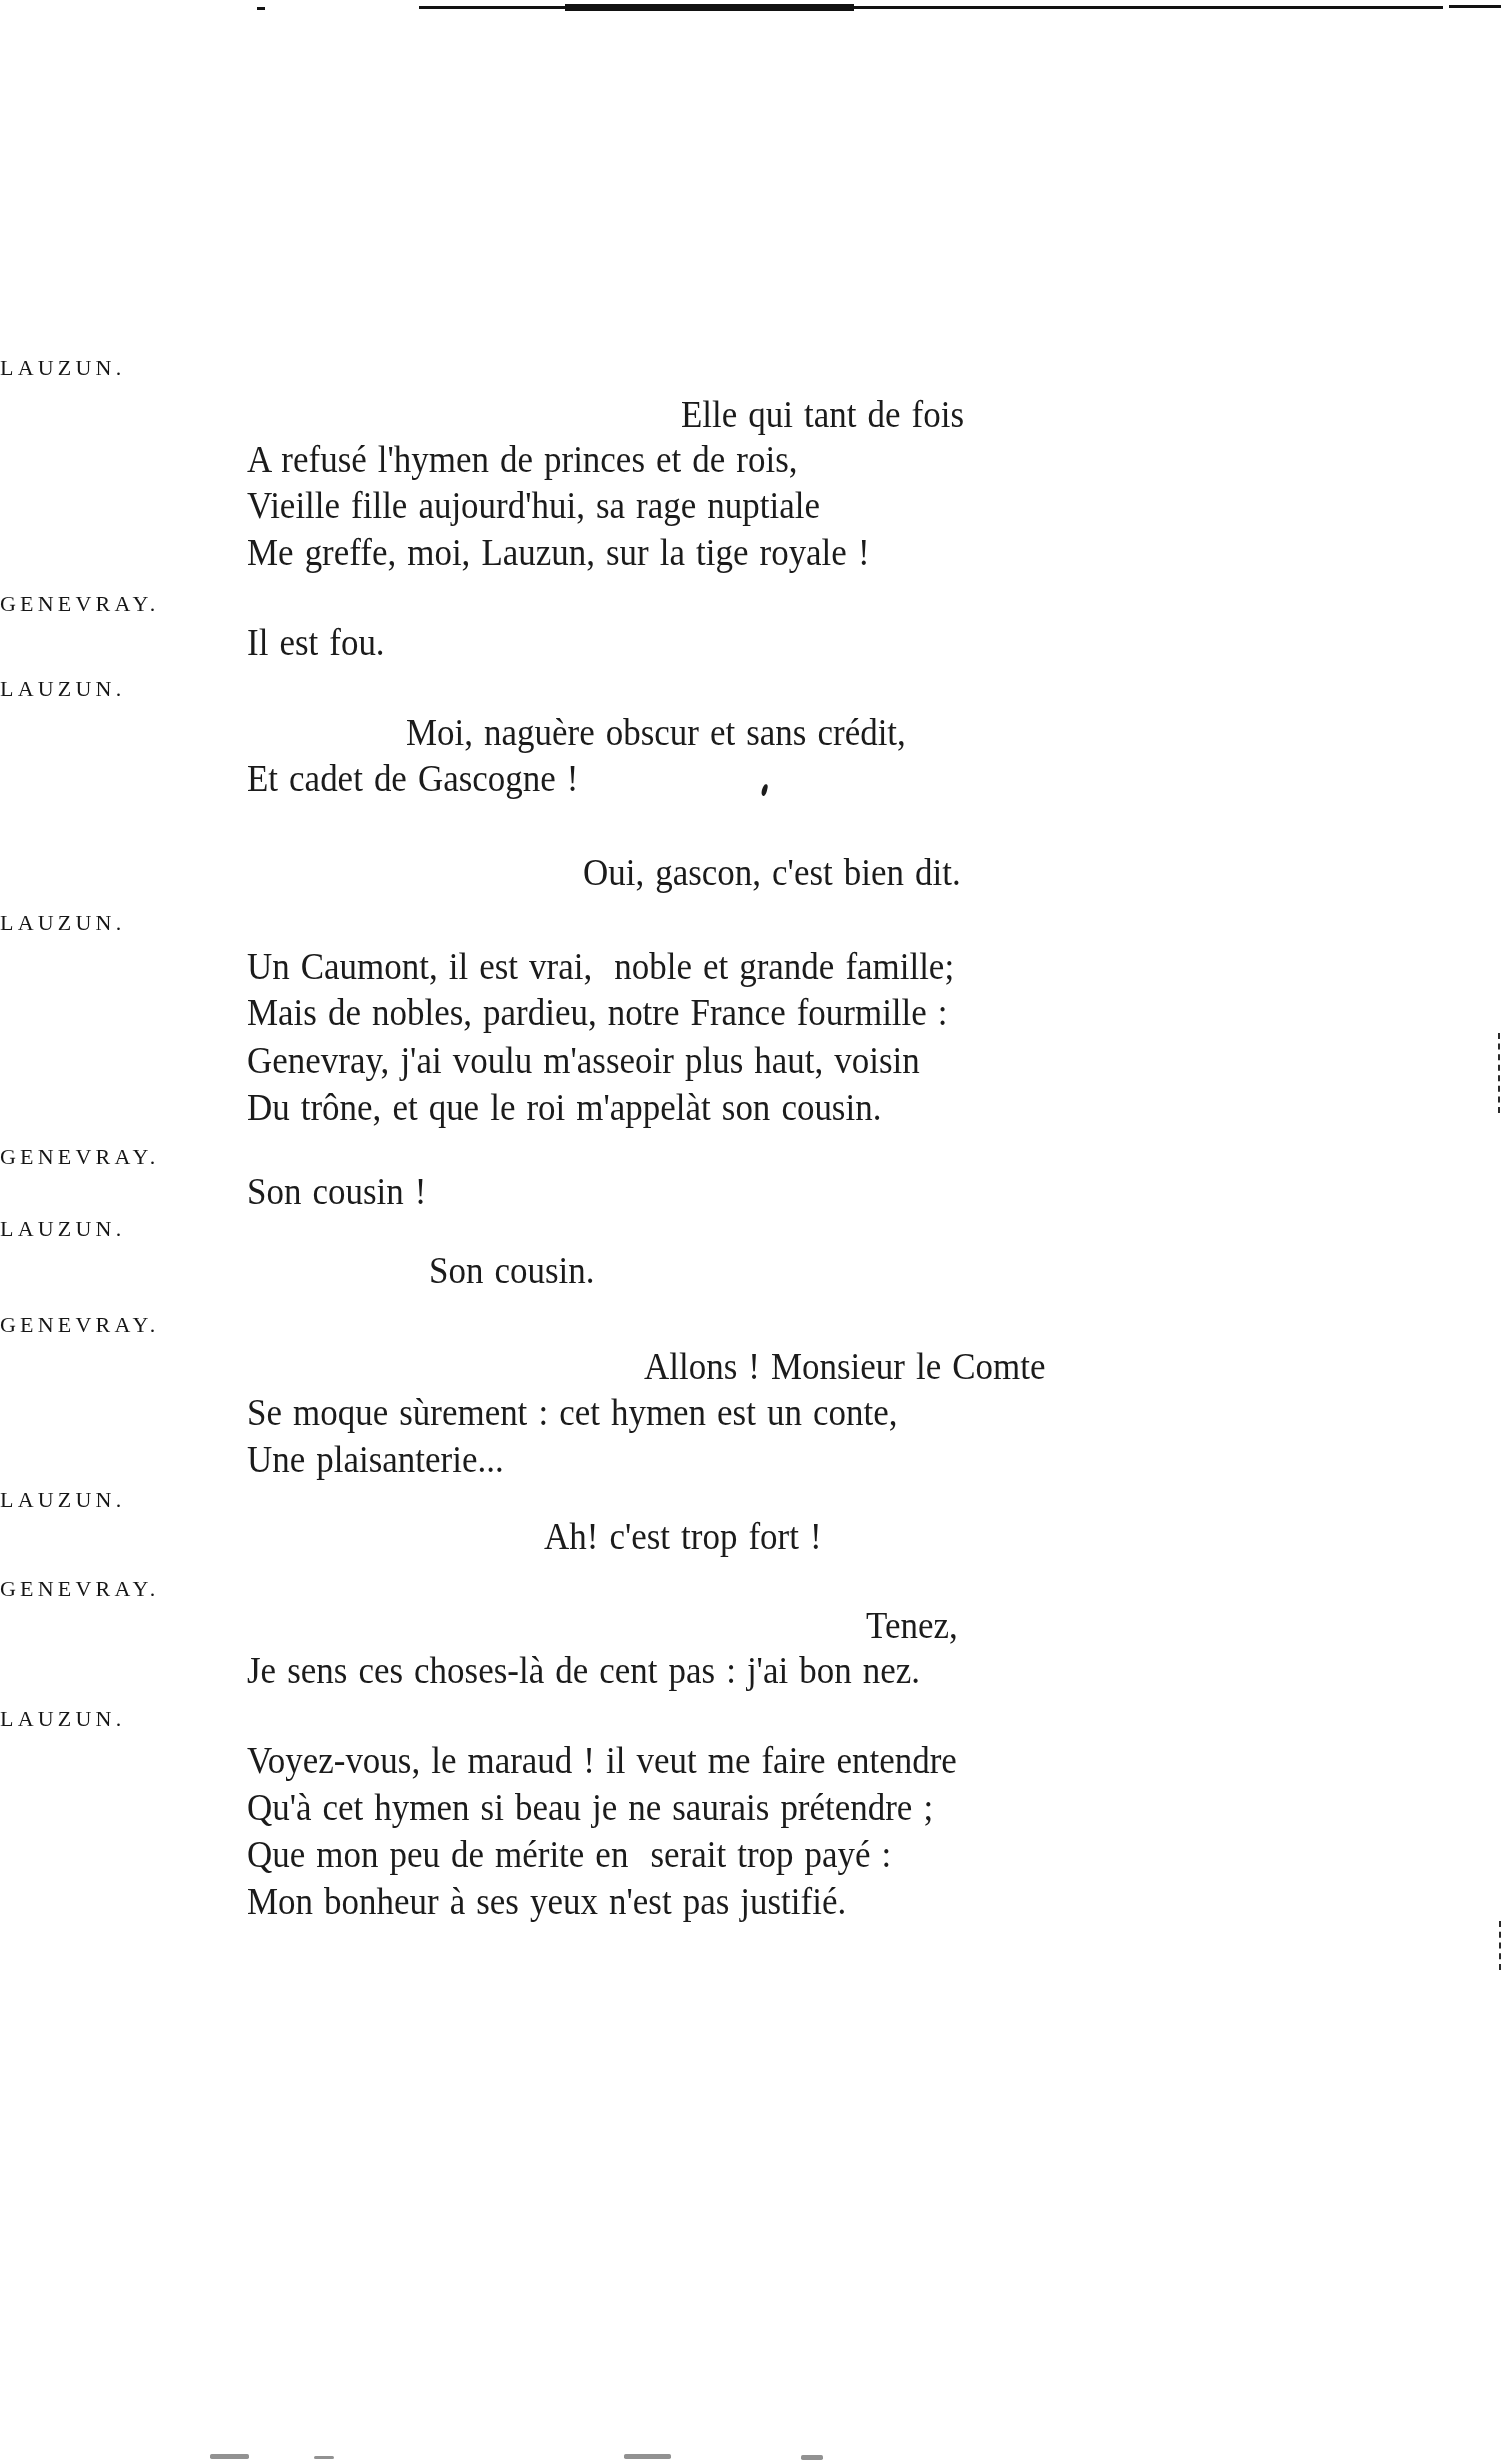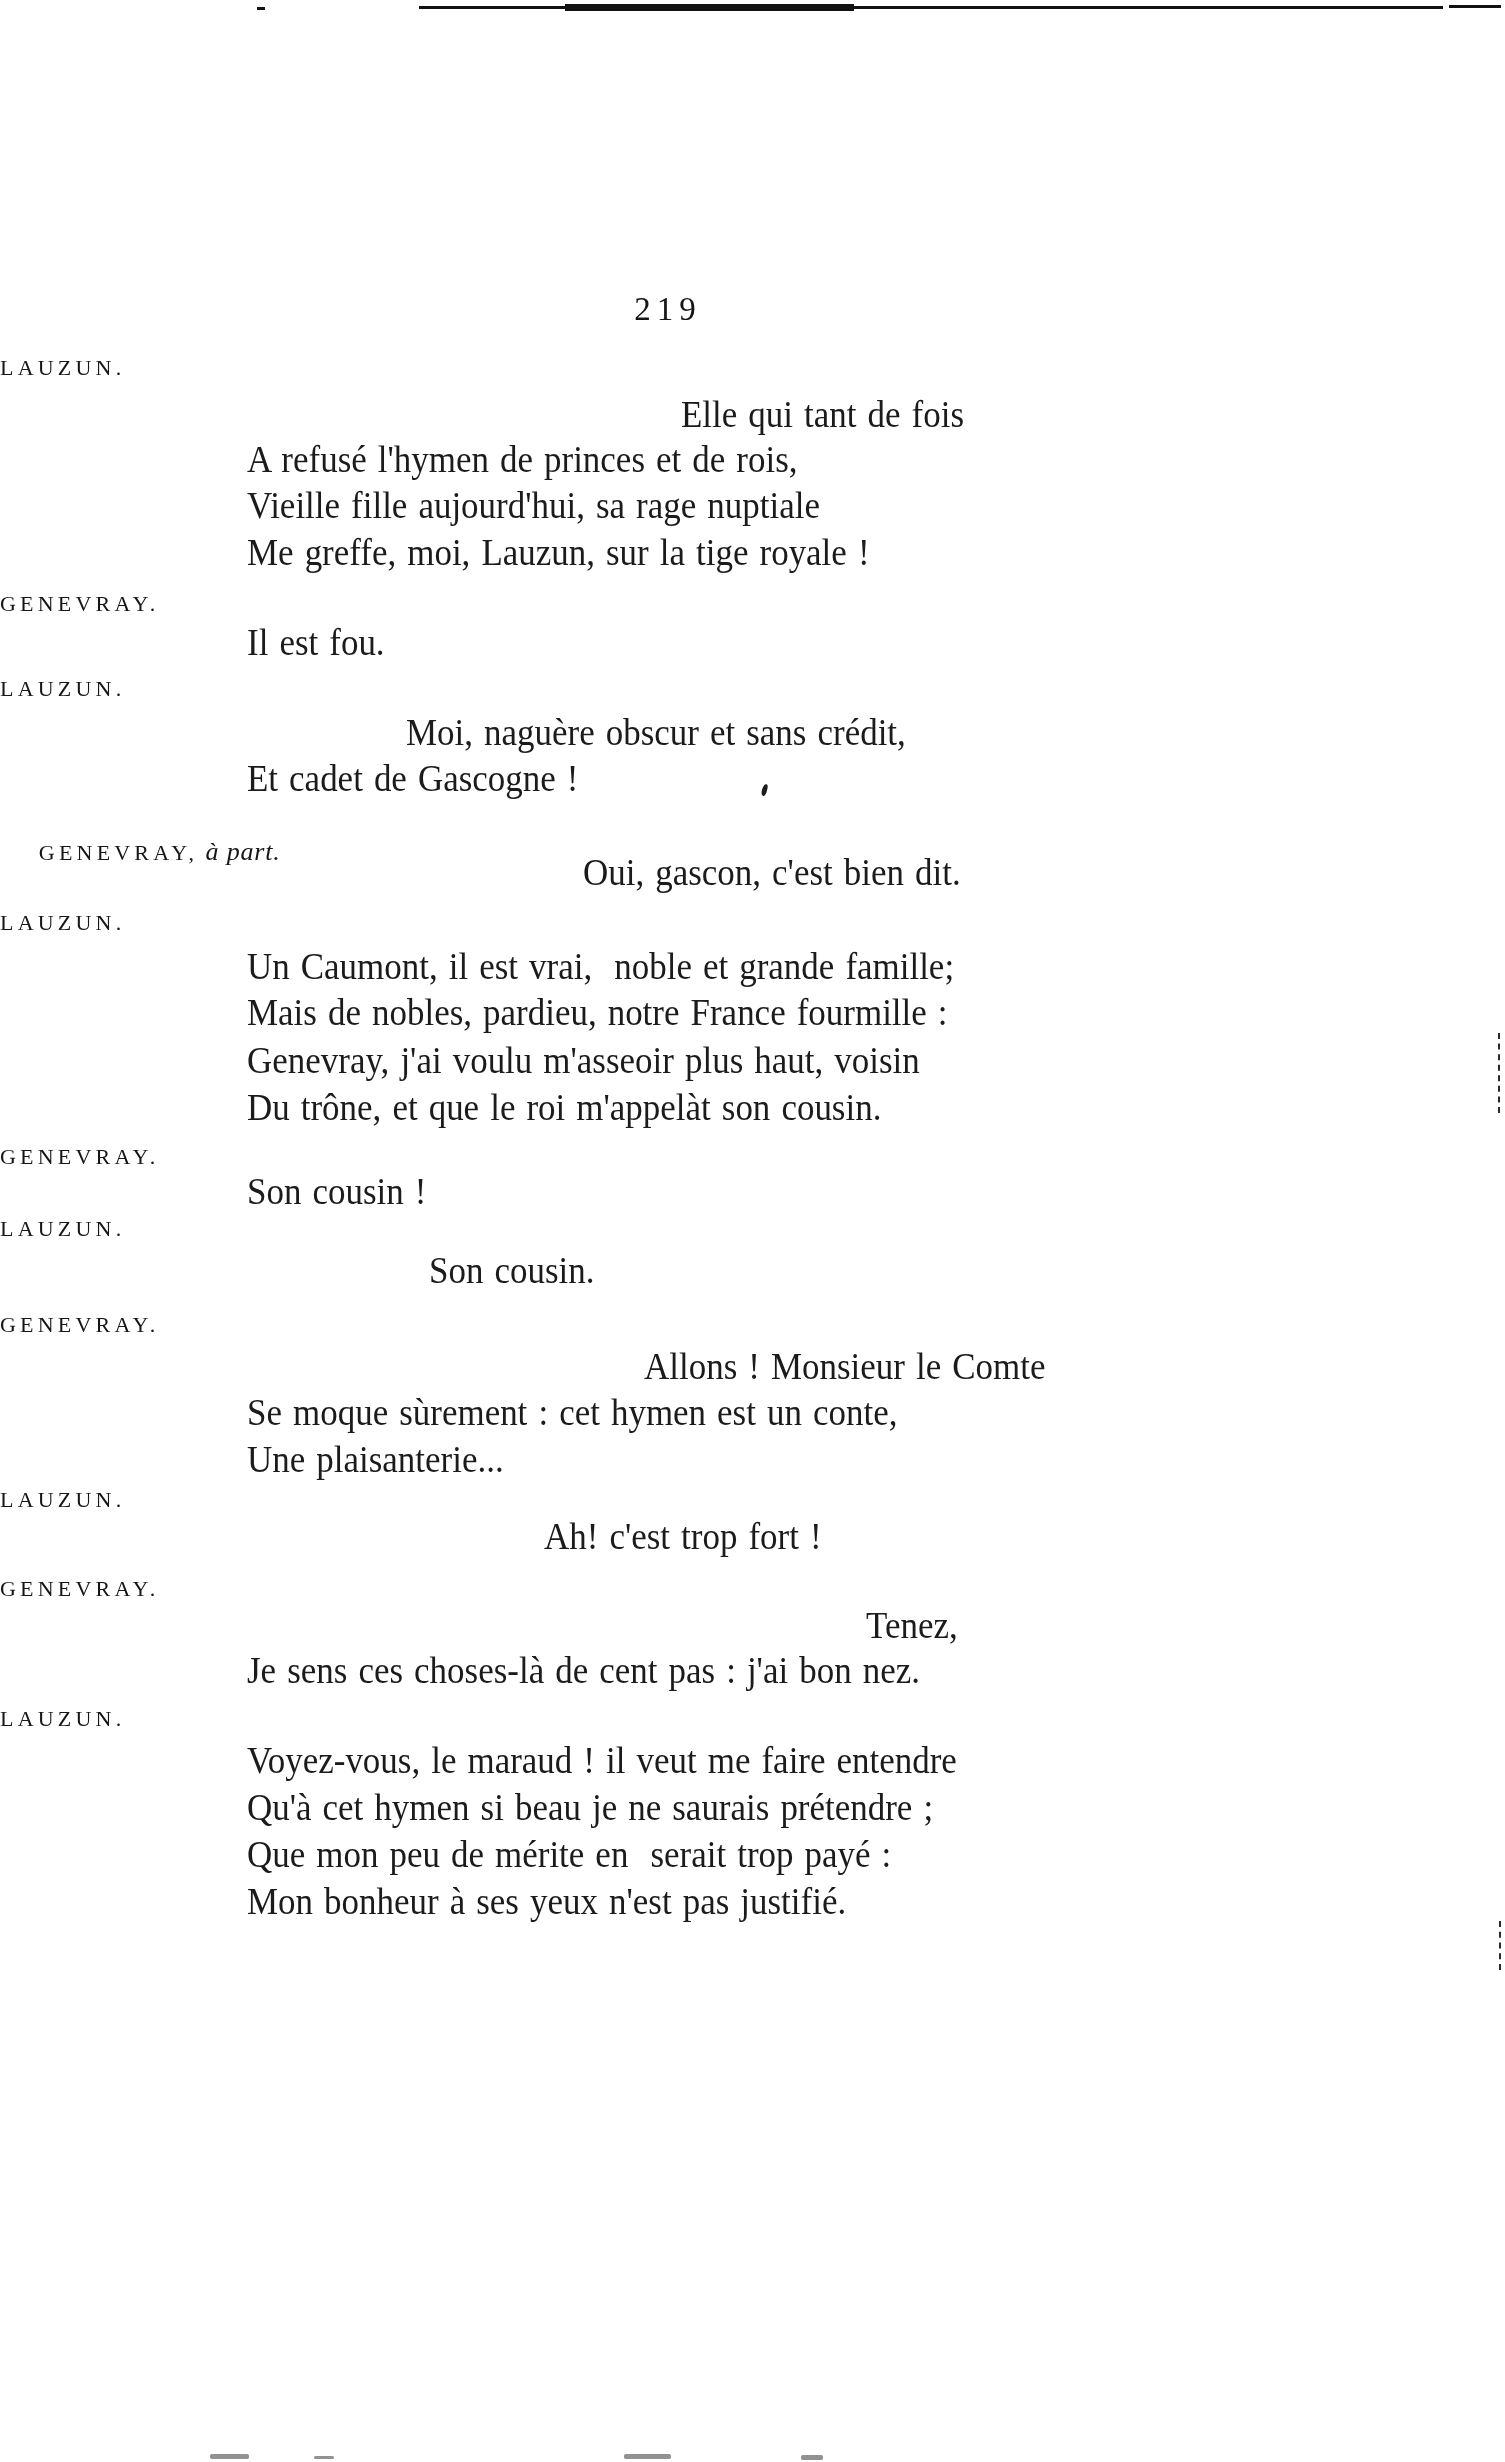--- a/index.html
+++ b/index.html
@@ -45,40 +45,36 @@
 </head>
 <body>
 
 <div id="page">
 
   <div class="art" style="left:419px;top:6px;width:1024px;height:3.4px;"></div>
   <div class="art" style="left:565px;top:4.2px;width:289px;height:6.8px;"></div>
   <div class="art" style="left:257px;top:6.8px;width:7.6px;height:3.4px;"></div>
   <div class="art" style="left:1449px;top:5px;width:52px;height:2.5px;"></div>
 
-  <div class="line pagenum" style="top:293px;">219</div>
 
   <div class="line speaker" style="top:357px;">LAUZUN.</div>
   <div class="line verse" style="left:681px;top:395px;">Elle qui tant de fois</div>
   <div class="line verse" style="left:247px;top:440px;">A refusé l'hymen de princes et de rois,</div>
   <div class="line verse" style="left:247px;top:486px;">Vieille fille aujourd'hui, sa rage nuptiale</div>
   <div class="line verse" style="left:247px;top:533px;">Me greffe, moi, Lauzun, sur la tige royale !</div>
 
   <div class="line speaker" style="top:593px;">GENEVRAY.</div>
   <div class="line verse" style="left:247px;top:623px;">Il est fou.</div>
 
   <div class="line speaker" style="top:678px;">LAUZUN.</div>
   <div class="line verse" style="left:406px;top:713px;">Moi, naguère obscur et sans crédit,</div>
   <div class="line verse" style="left:247px;top:759px;">Et cadet de Gascogne !</div>
 
   <div class="speck-comma" style="left:762px;top:784px;"></div>
 
-  <div class="line speaker" style="top:817px;">
-    <span>GENEVRAY,</span><span class="dir"> à part.</span>
-  </div>
   <div class="line verse" style="left:583px;top:853px;">Oui, gascon, c'est bien dit.</div>
 
   <div class="line speaker" style="top:912px;">LAUZUN.</div>
   <div class="line verse" style="left:247px;top:947px;">Un Caumont, il est vrai,  noble et grande famille;</div>
   <div class="line verse" style="left:247px;top:993px;">Mais de nobles, pardieu, notre France fourmille :</div>
   <div class="line verse" style="left:247px;top:1041px;">Genevray, j'ai voulu m'asseoir plus haut, voisin</div>
   <div class="line verse" style="left:247px;top:1088px;">Du trône, et que le roi m'appelàt son cousin.</div>
 
   <div class="art-dash" style="left:1498px;top:1033px;height:80px;"></div>
 

